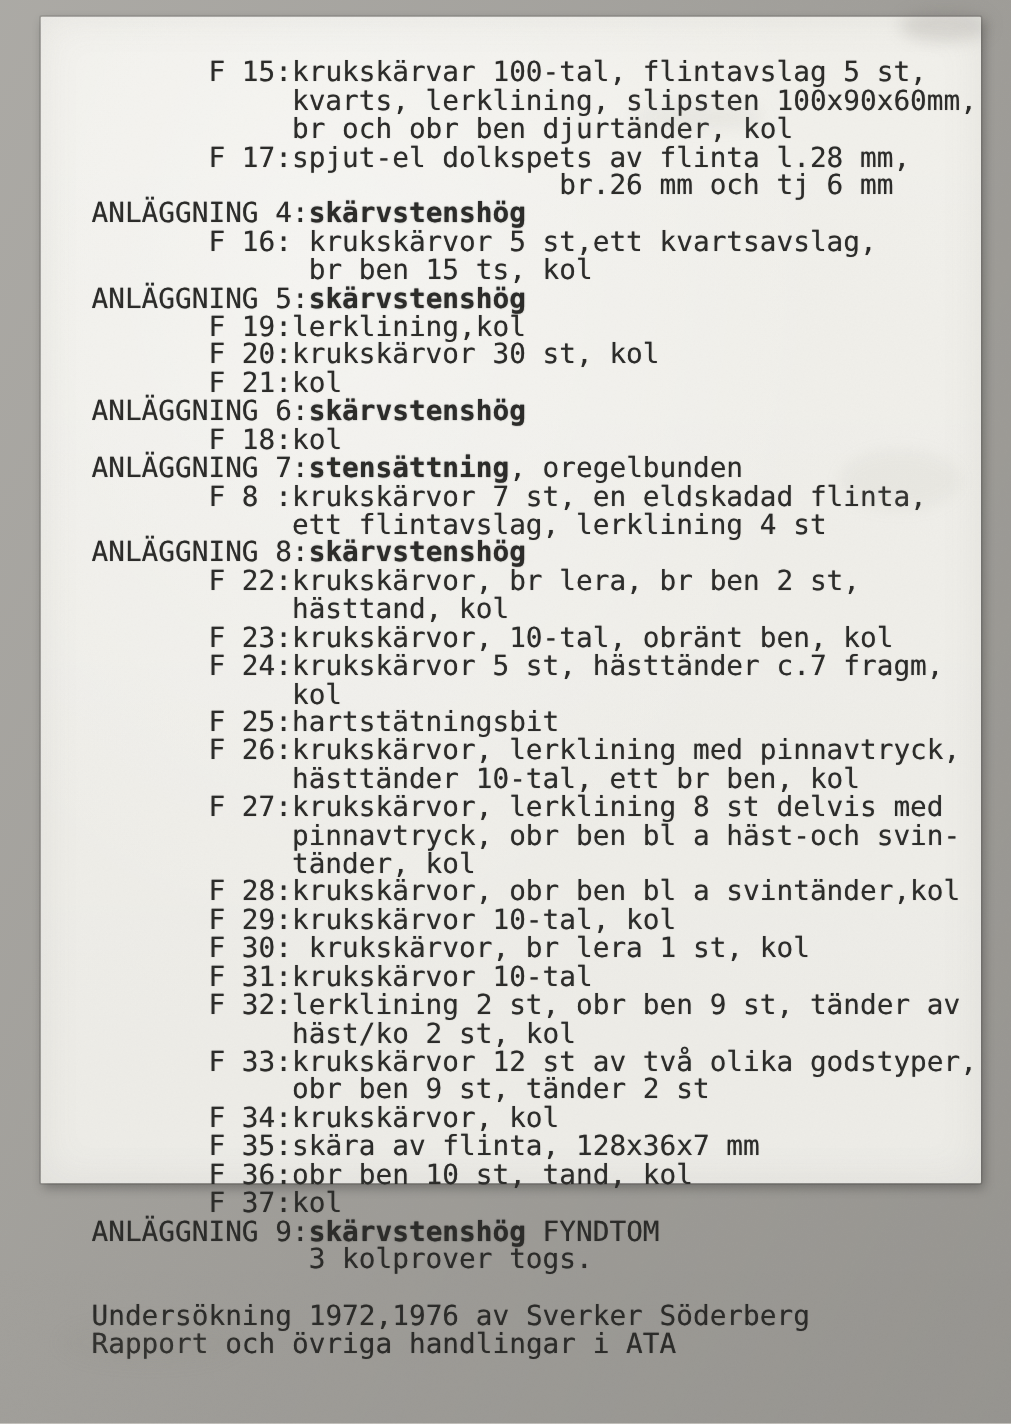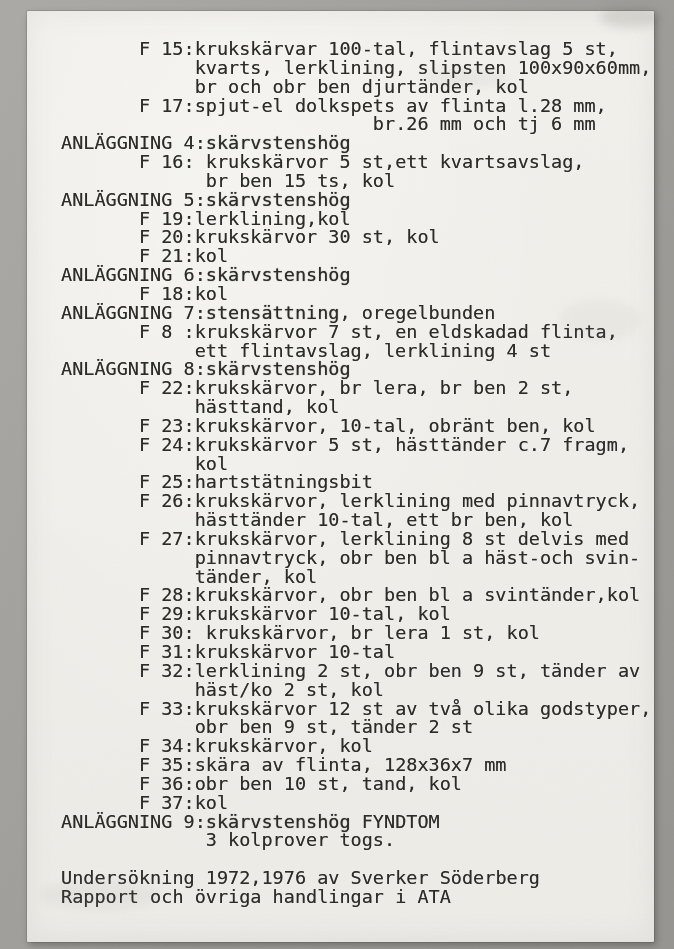--- a/index.html
+++ b/index.html
@@ -8,40 +8,40 @@
     background:var(--bg,#a7a5a0);
     font-family:"DejaVu Sans Mono",monospace;
   }
   .scan-bg{
     position:absolute;inset:0;
     background:
       linear-gradient(120deg, rgba(255,255,255,0.05), rgba(0,0,0,0.06) 60%, rgba(0,0,0,0.1)),
       var(--bg,#a7a5a0);
   }
   .paper{
-    position:absolute;left:27px;top:11px;width:627px;height:931px;
+    position:absolute;left:27px;top:11px;width:627px;height:778px;
     background:
       radial-gradient(ellipse at 30% 20%, rgba(255,255,255,0.35), rgba(255,255,255,0) 55%),
       linear-gradient(180deg, rgba(0,0,0,0.015), rgba(0,0,0,0.035)),
       var(--paper,#f5f4ef);
     box-shadow:
       0 0 0 1px rgba(0,0,0,0.10),
       2px 3px 7px rgba(0,0,0,0.28),
       inset 0 0 28px rgba(120,115,105,0.10);
     border-radius:1px;
   }
   .textblock{
     position:absolute;left:34px;top:29px;width:590px;
     font-size:18.5px;line-height:18.85px;
     color:var(--ink,#2a2a28);
     white-space:pre;
     text-shadow:0 0 0.6px rgba(42,42,40,0.55);
   }
   .line{min-height:18.85px;}
-  .line b{font-weight:normal;text-shadow:0 0 0.9px rgba(30,30,28,0.7);}
+  .line b{font-weight:bold;text-shadow:0 0 0.9px rgba(30,30,28,0.7);}
   .smudge{position:absolute;border-radius:50%;filter:blur(5px);pointer-events:none;}
   .smudge.s1{left:600px;top:6px;width:60px;height:22px;background:rgba(110,108,100,0.18);}
   .smudge.s2{left:420px;top:70px;width:90px;height:16px;background:rgba(150,148,140,0.10);}
   .smudge.s3{left:40px;top:880px;width:120px;height:30px;background:rgba(140,138,130,0.08);}
   .smudge.s4{left:560px;top:300px;width:80px;height:40px;background:rgba(150,148,140,0.08);}
   .grain{position:absolute;inset:0;pointer-events:none;opacity:0.35;}
 </style>
 </head>
 <body>
 

